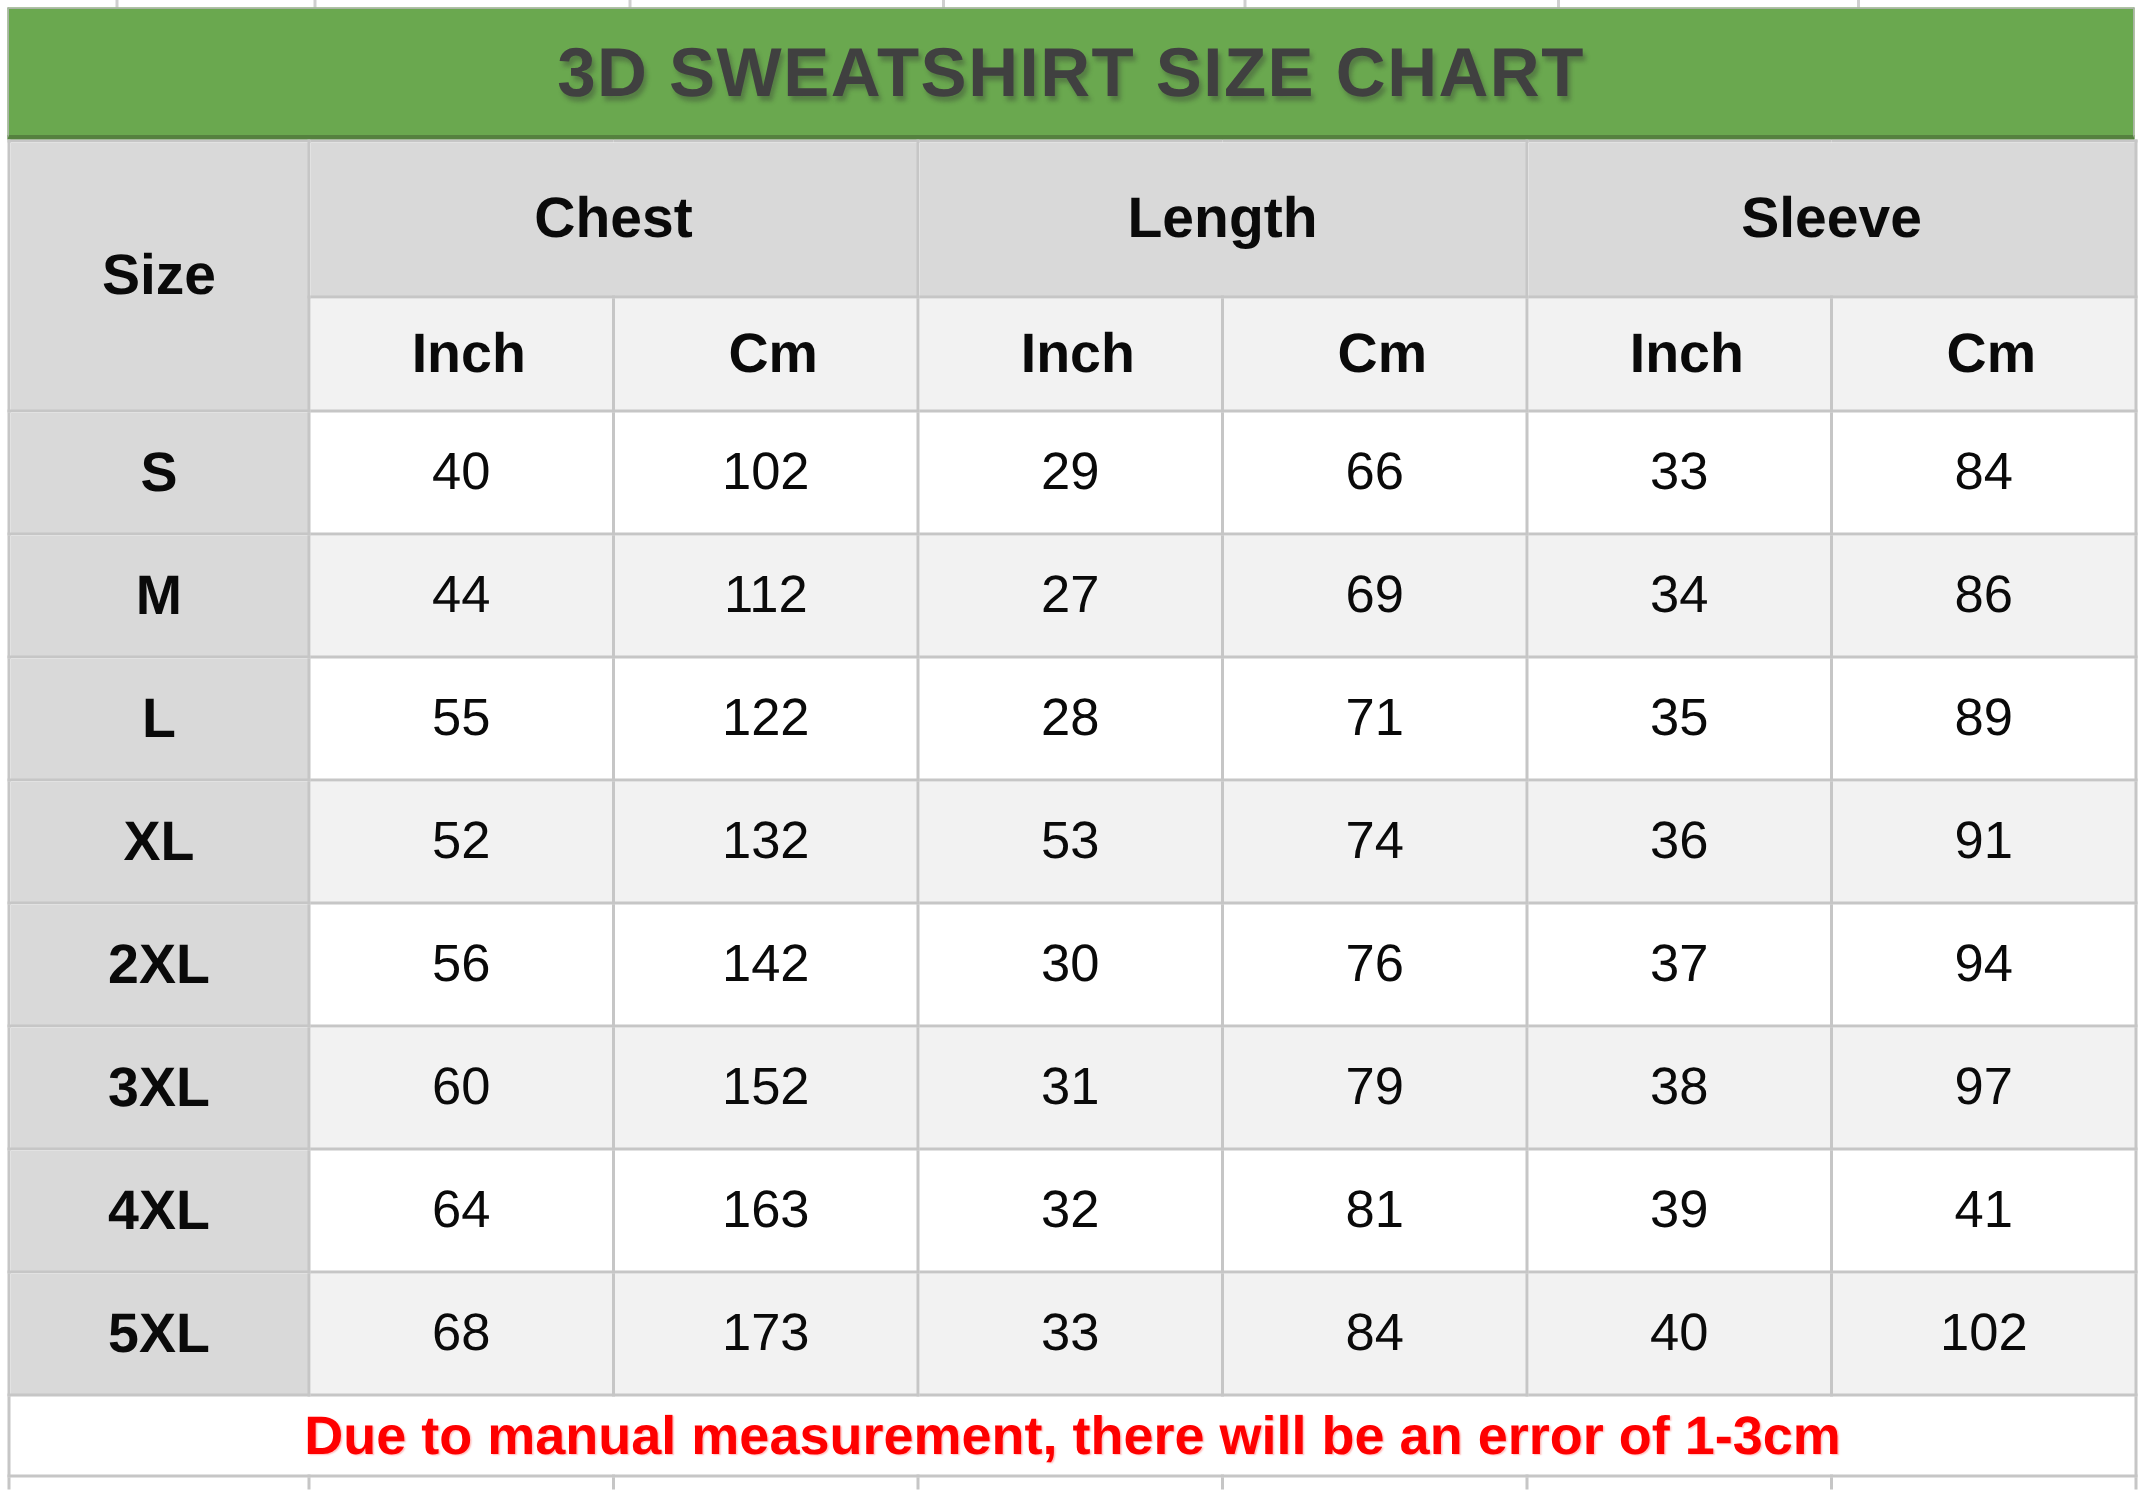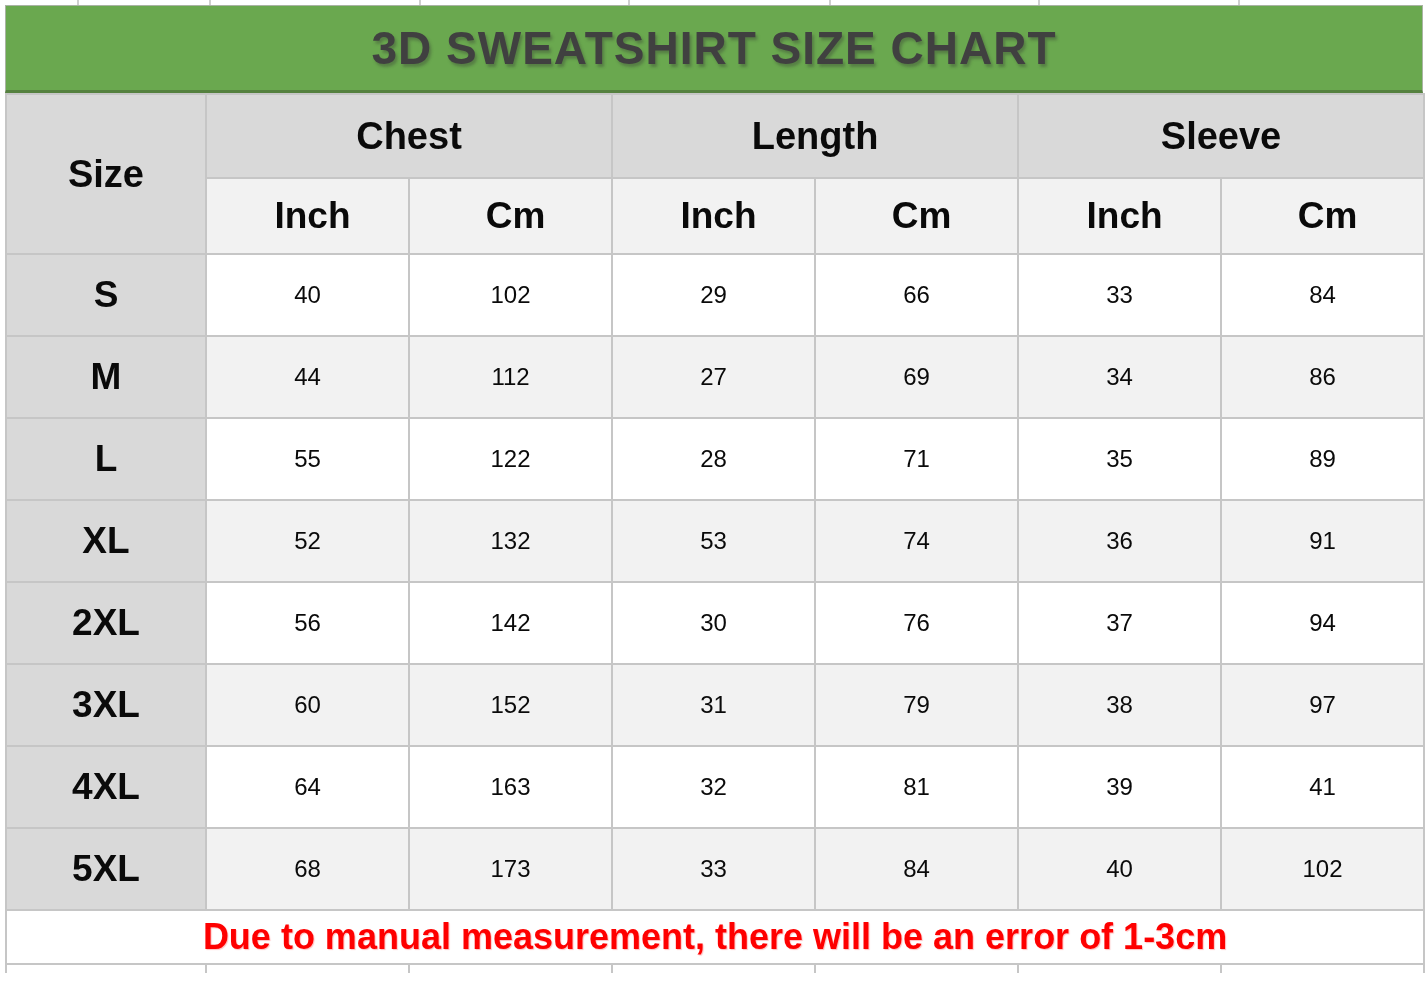--- a/index.html
+++ b/index.html
@@ -49,42 +49,42 @@
   }
   table.size-table{
     border-collapse:collapse;table-layout:fixed;
     margin:0 5px;width:1418px;
   }
   .size-table th,.size-table td{
     border:2px solid var(--grid-line);
     text-align:center;vertical-align:middle;
     padding:0;overflow:hidden;white-space:nowrap;
   }
-  tr.group-row{height:84px;}
+  tr.group-row{height:104px;}
   tr.unit-row{height:76px;}
   th.size-h{
     background:var(--header-grey);
     font-size:38px;font-weight:bold;
   }
   th.group-h{
     background:var(--header-grey);
     font-size:38px;font-weight:bold;margin-top:22px;
   }
   tr.unit-row th{
     background:var(--subheader-grey);
     font-size:37px;font-weight:bold;padding-left:10px;
   }
   tbody tr{height:82px;}
   tbody th{
     background:var(--header-grey);
     font-size:37px;font-weight:bold;
   }
   tbody td{
     background:var(--row-white);
-    font-size:24px;font-weight:normal;
+    font-size:35px;font-weight:normal;
   }
   tbody tr:nth-child(even) td{background:var(--row-alt-grey);}
   tr.note-row{height:54px;}
   tr.note-row td{
     background:#ffffff;
     color:var(--note-red);
     font-size:36px;font-weight:bold;
     text-shadow:1px 1px 1px rgba(254,0,0,0.25);
   }
   

